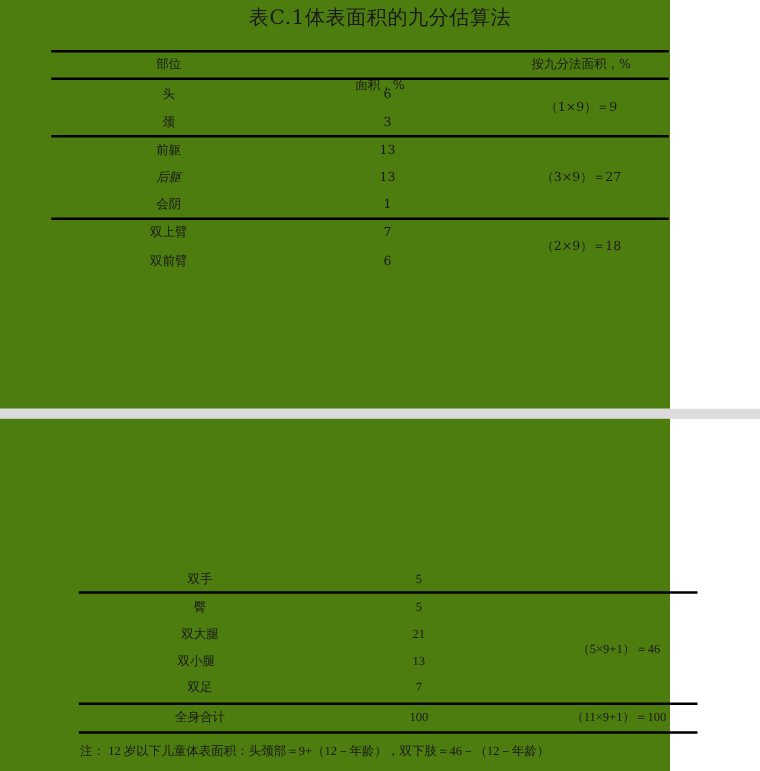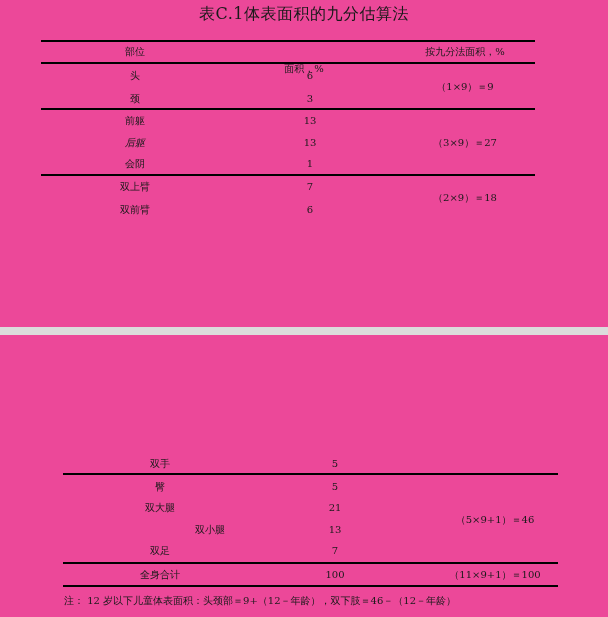--- a/index.html
+++ b/index.html
@@ -1,20 +1,20 @@
 <!DOCTYPE html>
 <html><head>
   <meta charset="utf-8">
   <style>
     html, body { margin: 0; padding: 0; background: #ffffff; }
     body { width: 608px; height: 617px; position: relative; overflow: hidden;
            font-family: "DejaVu Serif", "Liberation Serif", serif; color: #1a1a1a; }
-    .page { position: absolute; left: 0; width: 608px; background: #ec4899; }
+    .page { position: absolute; left: 0; width: 536px; background: #4d7c0f; }
     .page1 { top: 0; height: 327px; }
-    .page2 { top: 335px; height: 282px; }
+    .page2 { top: 335px; height: 282px; font-family: Liberation Serif, serif; }
     .divider { position: absolute; left: 0; top: 327px; width: 608px; height: 8px; background: #dcdcdc; }
     .title { position: absolute; top: 4px; left: 0; width: 608px; text-align: center; font-size: 16px; letter-spacing: 0.5px; }
     .hline { position: absolute; height: 2px; background: #000; }
     .cell { position: absolute; font-size: 10px; text-align: center; white-space: nowrap; line-height: 18px; }
     .note { position: absolute; top: 259px; left: 64px; font-size: 10px; white-space: nowrap; }
   </style>
 </head>
 <body>
 
 <div class="page page1">
@@ -54,21 +54,21 @@
 <div class="page page2">
 
   <div class="cell" style="left:105px; width:110px; top:120px;">双手</div>
   <div class="cell" style="left:295px; width:80px; top:120px;">5</div>
   <div class="hline" style="left:63px; width:495px; top:138px;"></div>
 
   <div class="cell" style="left:105px; width:110px; top:143px;">臀</div>
   <div class="cell" style="left:295px; width:80px; top:143px;">5</div>
   <div class="cell" style="left:105px; width:110px; top:164px;">双大腿</div>
   <div class="cell" style="left:295px; width:80px; top:164px;">21</div>
-  <div class="cell" style="left:115px; width:110px; top:186px;text-align:right;">双小腿</div>
+  <div class="cell" style="left:102px; width:110px; top:186px;">双小腿</div>
   <div class="cell" style="left:295px; width:80px; top:186px;">13</div>
   <div class="cell" style="left:105px; width:110px; top:207px;">双足</div>
   <div class="cell" style="left:295px; width:80px; top:207px;">7</div>
   <div class="cell" style="left:425px; width:140px; top:176px;">（5×9+1）＝46</div>
   <div class="hline" style="left:63px; width:495px; top:227px;"></div>
 
   <div class="cell" style="left:105px; width:110px; top:231px;">全身合计</div>
   <div class="cell" style="left:295px; width:80px; top:231px;">100</div>
   <div class="cell" style="left:420px; width:150px; top:231px;">（11×9+1）＝100</div>
   <div class="hline" style="left:63px; width:495px; top:250px;"></div>

